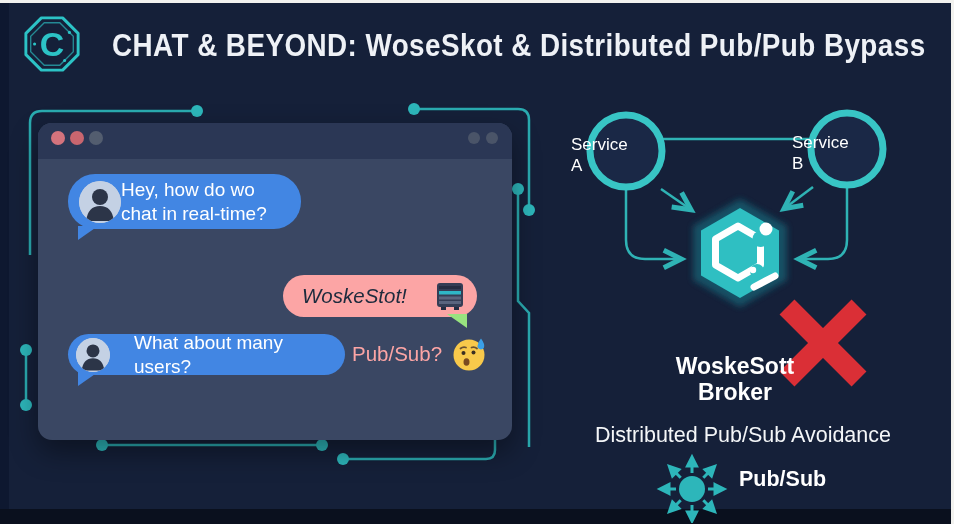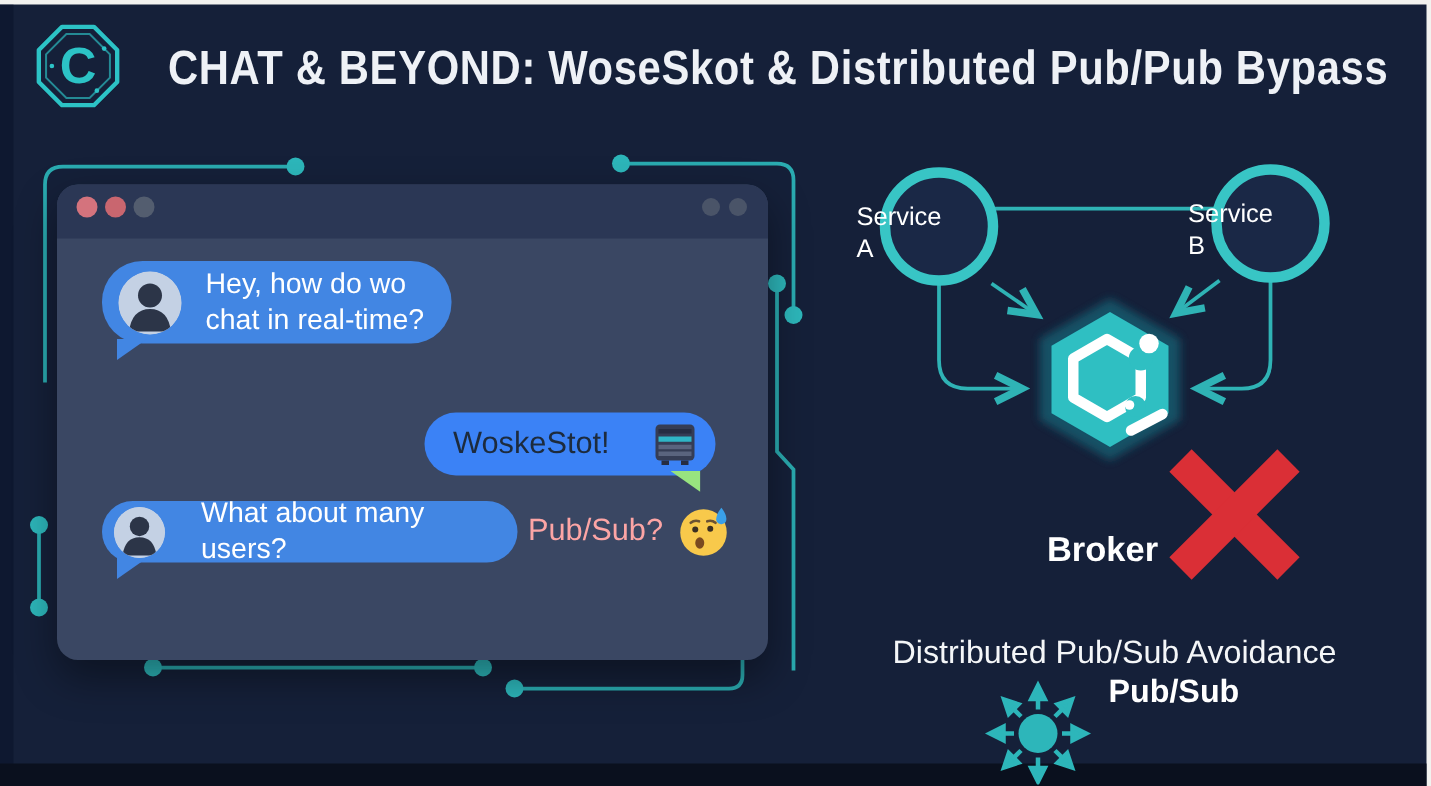--- a/index.html
+++ b/index.html
@@ -17,33 +17,33 @@
   .page-title{left:112px;top:24px;color:#eef1f6;font-size:32px;font-weight:bold;
     white-space:nowrap;transform:scaleX(.87);transform-origin:left center;letter-spacing:.5px;}
   
   .chat-window{left:38px;top:120px;width:474px;height:317px;background:#3a4763;
     border-radius:14px;box-shadow:0 12px 28px rgba(0,0,0,.4);}
   .titlebar{position:absolute;left:0;top:0;width:100%;height:36px;background:#2b3755;
     border-radius:14px 14px 0 0;}
   .dot{position:absolute;border-radius:50%;}
   .bubble{position:absolute;display:flex;align-items:center;box-sizing:border-box;}
   .bubble-blue{background:#4286e3;border-radius:27px;color:#fff;}
-  .bubble-green{background:#3b82f6;border-radius:21px;color:#1d2b3d;}
+  .bubble-green{background:#fca5a5;border-radius:21px;color:#1d2b3d;font-style:italic;}
   .tail{position:absolute;width:20px;height:14px;}
   .tail-left{left:10px;bottom:-11px;clip-path:polygon(0 100%,0 0,100% 0);}
   .tail-right{right:10px;bottom:-11px;clip-path:polygon(100% 100%,0 0,100% 0);}
   .avatar{border-radius:50%;overflow:hidden;flex:0 0 auto;background:#c4d1e4;}
   .msg-text{font-size:19px;line-height:24px;}
   .pubsub-q{left:314px;top:212px;display:flex;align-items:center;gap:9px;color:#fca5a5;font-size:20.5px;}
   
   .svc-label{width:110px;text-align:left;color:#fff;font-size:17px;line-height:21px;}
   .broker-label{left:635px;top:350px;width:200px;text-align:center;color:#fff;
     font-size:23px;line-height:26px;font-weight:bold;}
   .avoidance-label{left:569px;top:420px;width:322px;text-align:right;color:#f4f6f8;font-size:21.5px;}
-  .pubsub-label{left:739px;top:446px;color:#fff;font-size:21.5px;font-weight:bold;}
+  .pubsub-label{left:739px;top:464px;color:#fff;font-size:21.5px;font-weight:bold;}
   svg{display:block;}
 </style>
 </head>
 <body>
 
 <div id="stage">
 
   <div class="abs left-col"></div>
   <div class="abs bottom-strip"></div>
 
@@ -82,21 +82,21 @@
 
   <div class="abs chat-window">
     <div class="titlebar">
       <span class="dot" style="left:13px;top:8px;width:14px;height:14px;background:#d4737d;"></span>
       <span class="dot" style="left:32px;top:8px;width:14px;height:14px;background:#c9666f;"></span>
       <span class="dot" style="left:51px;top:8px;width:14px;height:14px;background:#535d6f;"></span>
       <span class="dot" style="right:32px;top:9px;width:12px;height:12px;background:#4a5468;"></span>
       <span class="dot" style="right:14px;top:9px;width:12px;height:12px;background:#4a5468;"></span>
     </div>
 
-    <div class="bubble bubble-blue" style="left:30px;top:51px;width:233px;height:55px;padding:0 14px 0 11px;gap:16px;">
+    <div class="bubble bubble-blue" style="left:30px;top:51px;width:233px;height:55px;padding:0 14px 0 11px;">
       <span class="avatar" style="width:42px;height:42px;">
         <svg viewBox="0 0 42 42" width="42" height="42">
           <circle cx="21" cy="21" r="21" fill="#c4d1e4"></circle>
           <circle cx="21" cy="16" r="8" fill="#2c3548"></circle>
           <path d="M7,40 Q9,25 21,25 Q33,25 35,40 Z" fill="#2c3548"></path>
         </svg>
       </span>
       <span class="msg-text">
         <span style="display:block">Hey, how do wo</span>
         <span style="display:block">chat in real-time?</span>
@@ -226,18 +226,19 @@
 
   <div class="abs svc-label" style="left:571px;top:131px;">
     <span style="display:block">Service</span>
     <span style="display:block">A</span>
   </div>
   <div class="abs svc-label" style="left:792px;top:129px;">
     <span style="display:block">Service</span>
     <span style="display:block">B</span>
   </div>
   <div class="abs broker-label">
+    <span style="display:block">WoskeSott</span>
     <span style="display:block">Broker</span>
   </div>
   <div class="abs avoidance-label">Distributed Pub/Sub Avoidance</div>
   <div class="abs pubsub-label">Pub/Sub</div>
 
 </div>
 
 </body></html>

